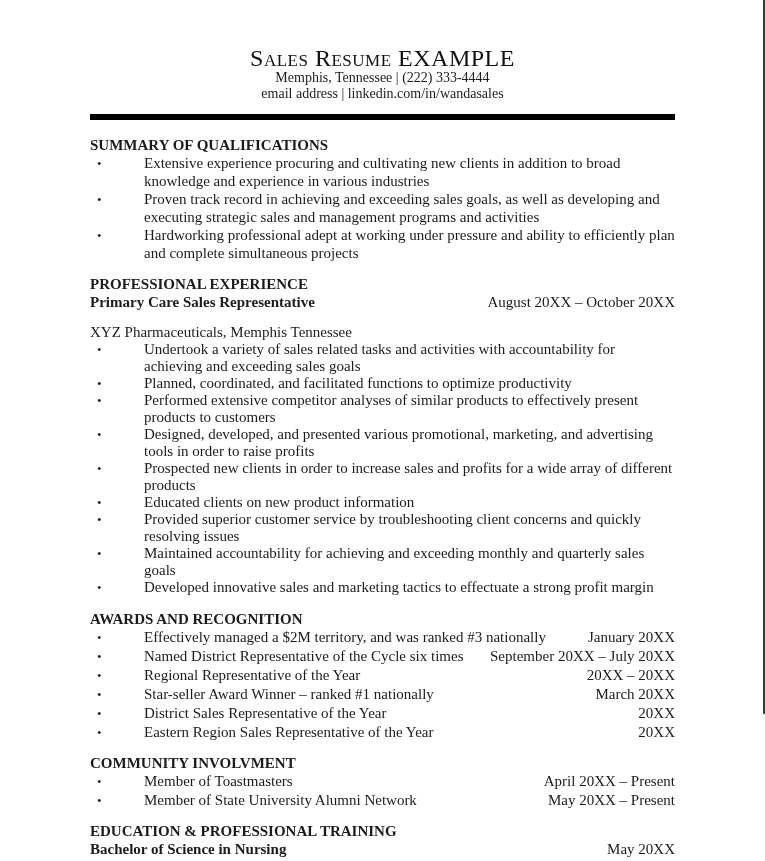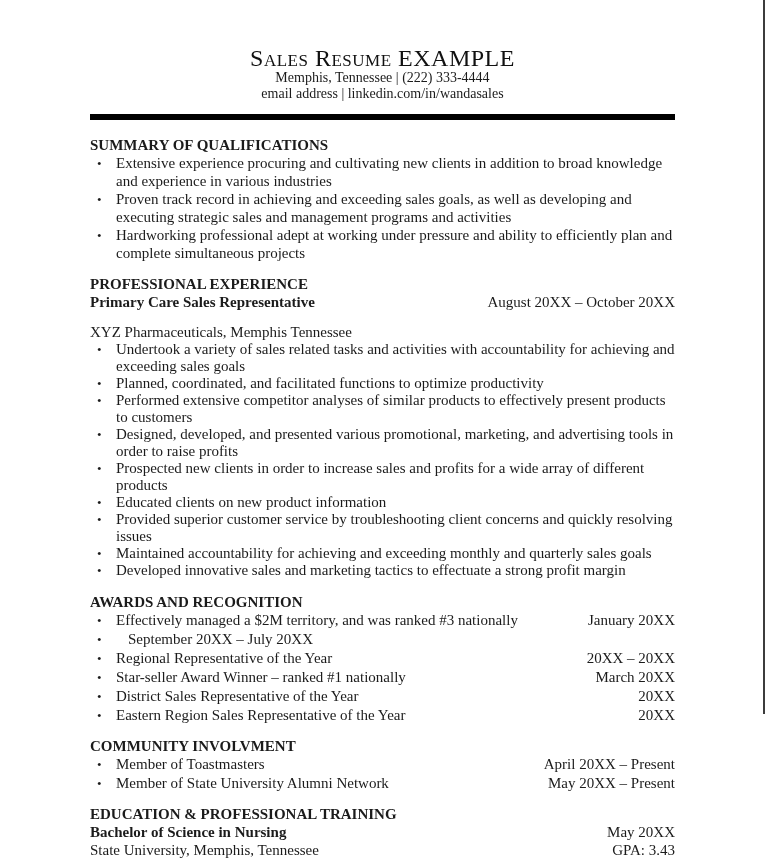--- a/index.html
+++ b/index.html
@@ -51,21 +51,21 @@
   .plain-line { font-size: 15px; line-height: 18px; }
   
   .bullet-list { font-size: 15px; line-height: 18px; }
   .bullet-list.compact { line-height: 17px; }
   .bullet-row { display: flex; align-items: baseline; }
   .dot {
     flex: 0 0 26px;
     padding-left: 7px;
     font-size: 13px;
   }
-  .btext { flex: 1 1 auto; }
+  .btext { flex: 1 1 auto; margin-left: 28px; }
   .license-row { margin-top: 10px; }
 </style>
 </head>
 <body>
 
 <div class="page">
 
   <div class="resume-header">
     <h1 class="resume-title">Sales Resume EXAMPLE</h1>
     <div class="contact-line">Memphis, Tennessee | (222) 333-4444</div>
@@ -155,20 +155,21 @@
     <div class="bullet-list">
 
         <div class="bullet-row">
           <span class="dot">•</span>
           <span class="btext">Effectively managed a $2M territory, and was ranked #3 nationally</span>
           <span class="date">January 20XX</span>
         </div>
 
         <div class="bullet-row">
           <span class="dot">•</span>
+          <span class="btext">Named District Representative of the Cycle six times</span>
           <span class="date">September 20XX – July 20XX</span>
         </div>
 
         <div class="bullet-row">
           <span class="dot">•</span>
           <span class="btext">Regional Representative of the Year</span>
           <span class="date">20XX – 20XX</span>
         </div>
 
         <div class="bullet-row">

